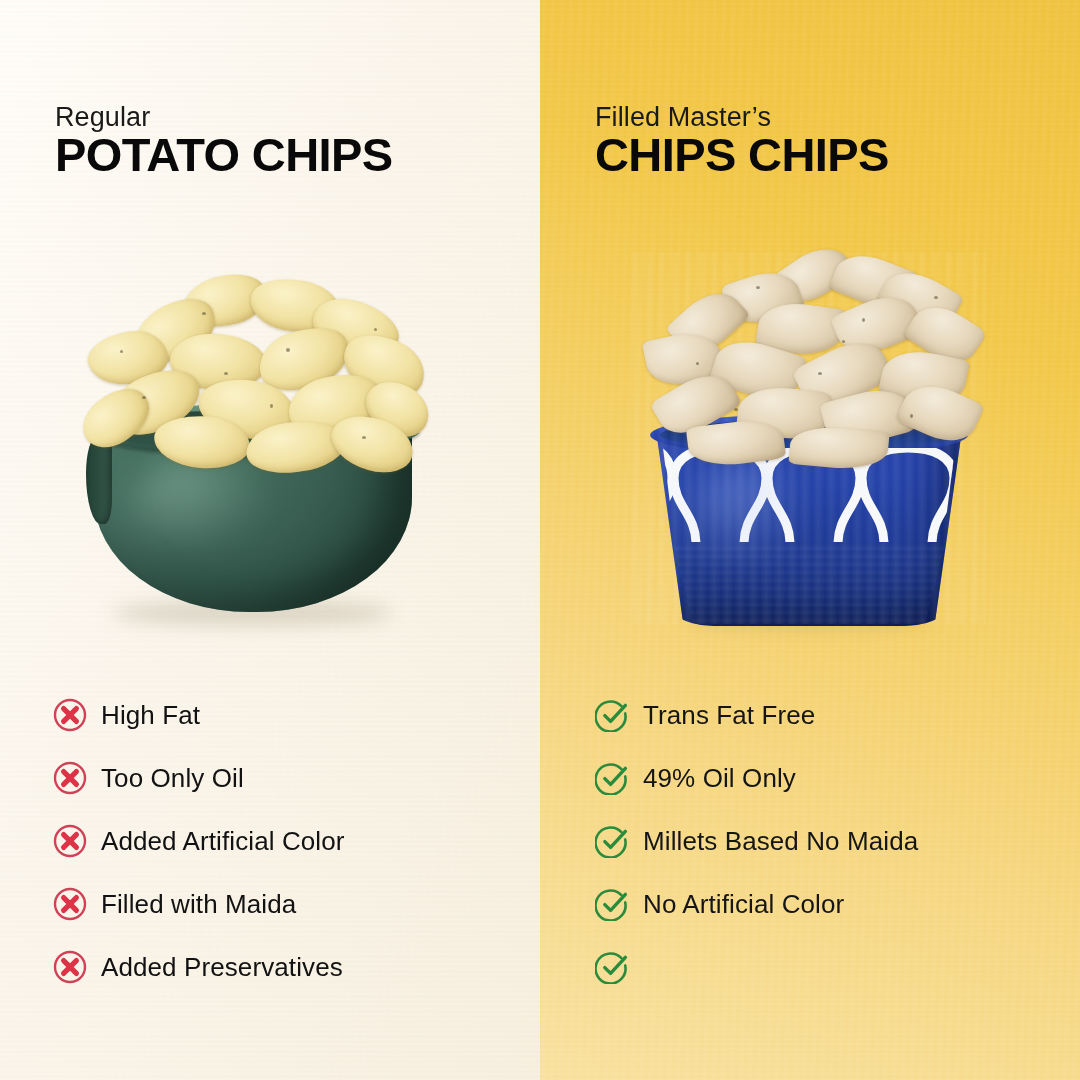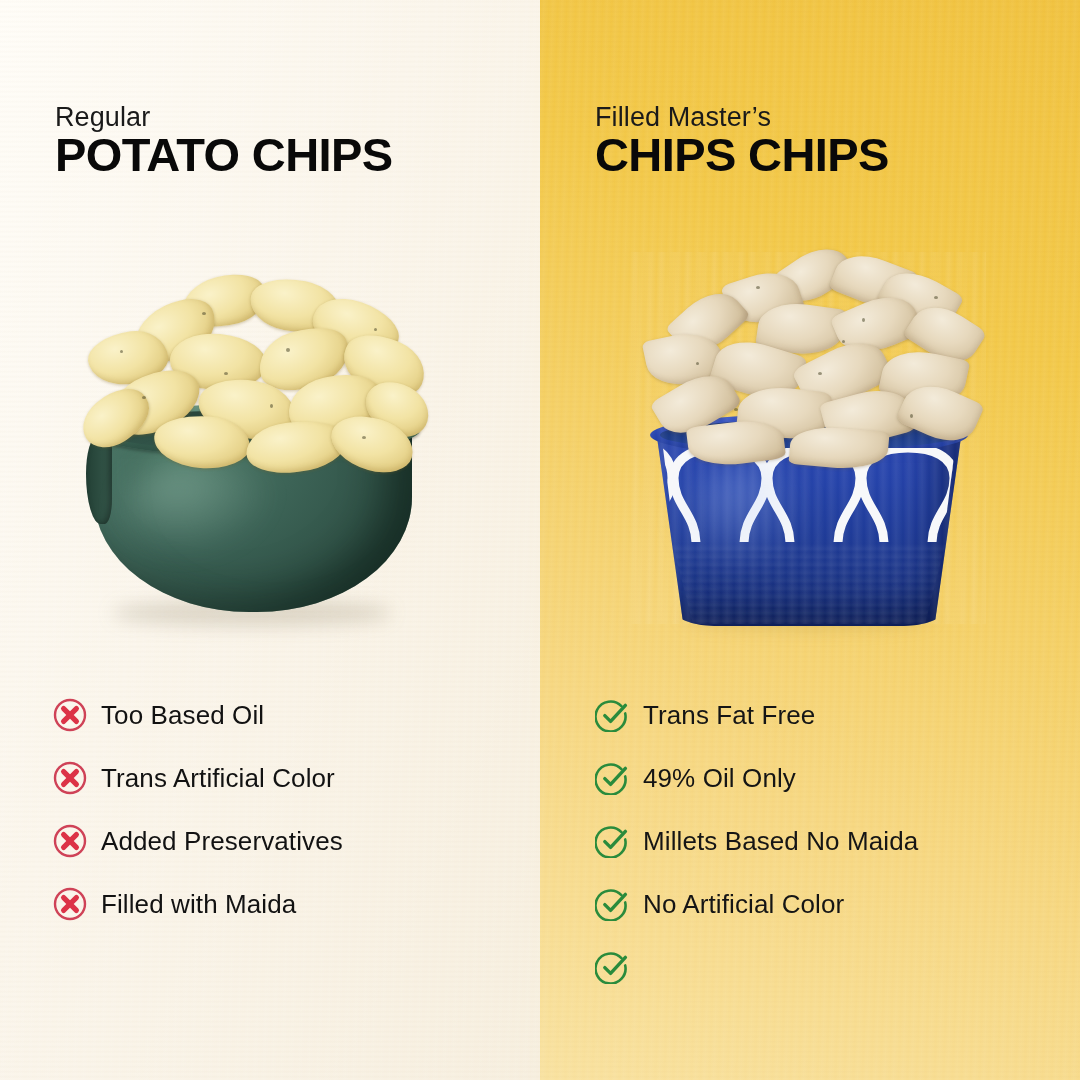--- a/index.html
+++ b/index.html
@@ -238,52 +238,59 @@
       </svg>
     </div>
 
     <div class="b-throw"></div>
     <div class="b-ribs"></div>
     <div class="b-gloss"></div>
   </div>
 
   <div class="list list-left">
 
-
-    <div class="row row-left">
-      <svg class="ico" viewBox="0 0 34 34">
-        <circle cx="17" cy="17" r="15" fill="none" stroke="#CF4257" stroke-width="2.4"></circle>
-        <path d="M10.6 10.6 L23.4 23.4 M23.4 10.6 L10.6 23.4" stroke="#DC3347" stroke-width="5.2" stroke-linecap="round"></path>
-      </svg>
-      <span class="row-text">Too Based Oil</span>
-    </div>
-
-    <div class="row row-left">
-      <svg class="ico" viewBox="0 0 34 34">
-        <circle cx="17" cy="17" r="15" fill="none" stroke="#CF4257" stroke-width="2.4"></circle>
-        <path d="M10.6 10.6 L23.4 23.4 M23.4 10.6 L10.6 23.4" stroke="#DC3347" stroke-width="5.2" stroke-linecap="round"></path>
-      </svg>
-      <span class="row-text">Trans Artificial Color</span>
+    <div class="row row-left">
+      <svg class="ico" viewBox="0 0 34 34">
+        <circle cx="17" cy="17" r="15" fill="none" stroke="#CF4257" stroke-width="2.4"></circle>
+        <path d="M10.6 10.6 L23.4 23.4 M23.4 10.6 L10.6 23.4" stroke="#DC3347" stroke-width="5.2" stroke-linecap="round"></path>
+      </svg>
+      <span class="row-text">High Fat</span>
+    </div>
+
+    <div class="row row-left">
+      <svg class="ico" viewBox="0 0 34 34">
+        <circle cx="17" cy="17" r="15" fill="none" stroke="#CF4257" stroke-width="2.4"></circle>
+        <path d="M10.6 10.6 L23.4 23.4 M23.4 10.6 L10.6 23.4" stroke="#DC3347" stroke-width="5.2" stroke-linecap="round"></path>
+      </svg>
+      <span class="row-text">Too Only Oil</span>
+    </div>
+
+    <div class="row row-left">
+      <svg class="ico" viewBox="0 0 34 34">
+        <circle cx="17" cy="17" r="15" fill="none" stroke="#CF4257" stroke-width="2.4"></circle>
+        <path d="M10.6 10.6 L23.4 23.4 M23.4 10.6 L10.6 23.4" stroke="#DC3347" stroke-width="5.2" stroke-linecap="round"></path>
+      </svg>
+      <span class="row-text">Added Artificial Color</span>
+    </div>
+
+    <div class="row row-left">
+      <svg class="ico" viewBox="0 0 34 34">
+        <circle cx="17" cy="17" r="15" fill="none" stroke="#CF4257" stroke-width="2.4"></circle>
+        <path d="M10.6 10.6 L23.4 23.4 M23.4 10.6 L10.6 23.4" stroke="#DC3347" stroke-width="5.2" stroke-linecap="round"></path>
+      </svg>
+      <span class="row-text">Filled with Maida</span>
     </div>
 
     <div class="row row-left">
       <svg class="ico" viewBox="0 0 34 34">
         <circle cx="17" cy="17" r="15" fill="none" stroke="#CF4257" stroke-width="2.4"></circle>
         <path d="M10.6 10.6 L23.4 23.4 M23.4 10.6 L10.6 23.4" stroke="#DC3347" stroke-width="5.2" stroke-linecap="round"></path>
       </svg>
       <span class="row-text">Added Preservatives</span>
     </div>
-
-    <div class="row row-left">
-      <svg class="ico" viewBox="0 0 34 34">
-        <circle cx="17" cy="17" r="15" fill="none" stroke="#CF4257" stroke-width="2.4"></circle>
-        <path d="M10.6 10.6 L23.4 23.4 M23.4 10.6 L10.6 23.4" stroke="#DC3347" stroke-width="5.2" stroke-linecap="round"></path>
-      </svg>
-      <span class="row-text">Filled with Maida</span>
-    </div>
   </div>
 
   <div class="list list-right">
 
     <div class="row row-right">
       <svg class="ico" viewBox="0 0 34 34">
         <path d="M26.4 8.2 A15 15 0 1 0 30.2 15.4" fill="none" stroke="#2A8B3C" stroke-width="2.6" stroke-linecap="round"></path>
         <path d="M9.8 17.6 L15.6 23.4 L30.4 7.4" fill="none" stroke="#2A8B3C" stroke-width="3.4" stroke-linecap="round" stroke-linejoin="round"></path>
       </svg>
       <span class="row-text">Trans Fat Free</span>

